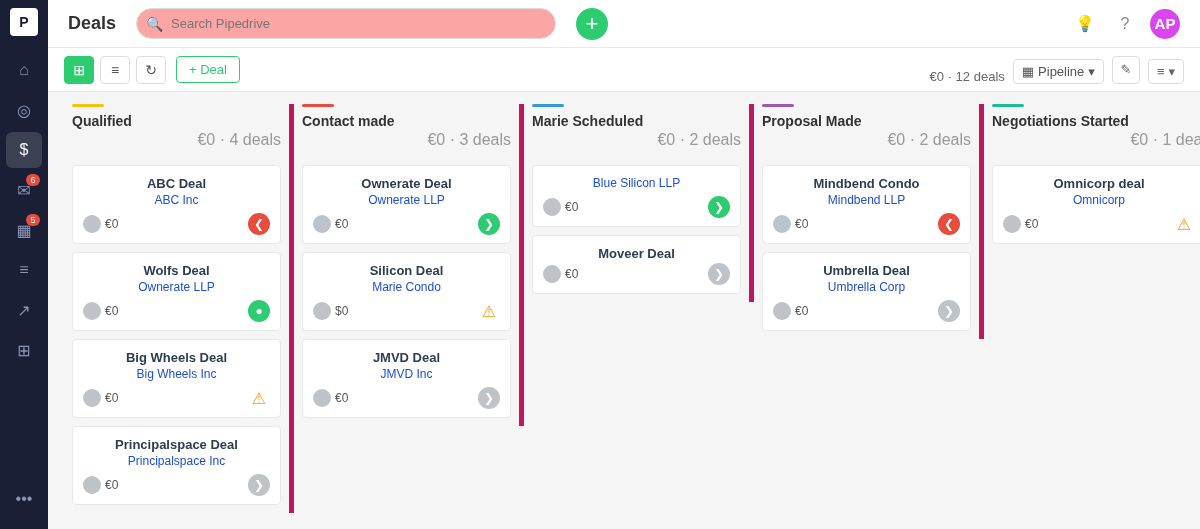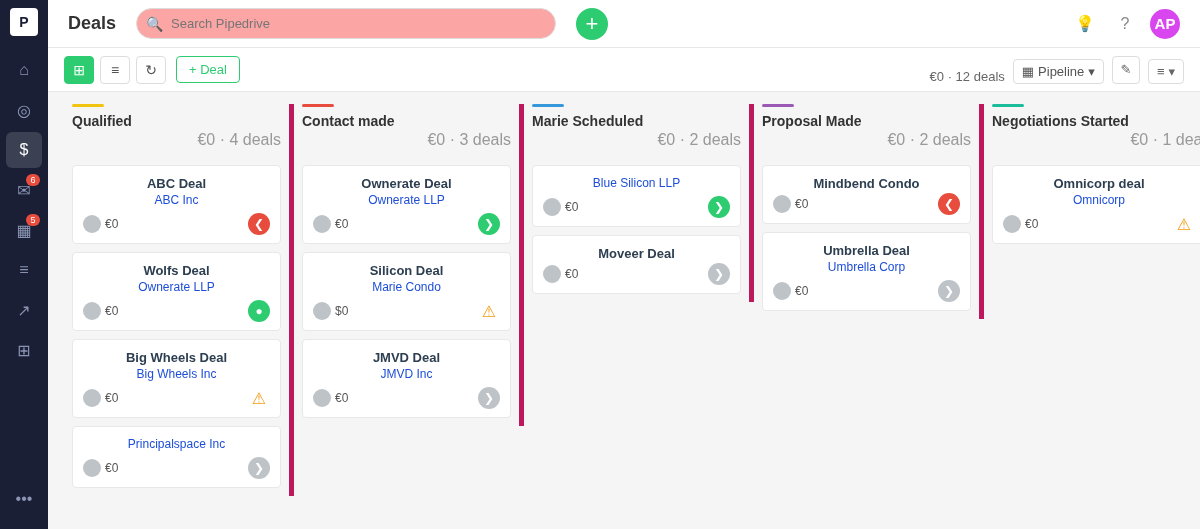--- a/index.html
+++ b/index.html
@@ -396,20 +396,21 @@
       <div class="deal-company">Big Wheels Inc</div>
       <div class="deal-footer">
         <div class="deal-value">
           <div class="user-dot"></div>
           <span>€0</span>
         </div>
         <div class="deal-status-icon status-yellow">⚠</div>
       </div>
     </div>
         <div class="deal-card">
+      <div class="deal-name">Principalspace Deal</div>
       <div class="deal-company">Principalspace Inc</div>
       <div class="deal-footer">
         <div class="deal-value">
           <div class="user-dot"></div>
           <span>€0</span>
         </div>
         <div class="deal-status-icon status-gray">❯</div>
       </div>
     </div>
       </div>
@@ -481,20 +482,21 @@
     </div>
       </div>
       <div class="column">
     <div class="col-header">
       <div class="col-indicator" style="background:#9b59b6"></div>
       <div class="col-title">Proposal Made</div>
       <div class="col-stats">€0 · 2 deals</div>
     </div>
   <div class="deal-card">
       <div class="deal-name">Mindbend Condo</div>
+      <div class="deal-company">Mindbend LLP</div>
       <div class="deal-footer">
         <div class="deal-value">
           <div class="user-dot"></div>
           <span>€0</span>
         </div>
         <div class="deal-status-icon status-red">❮</div>
       </div>
     </div>
         <div class="deal-card">
       <div class="deal-name">Umbrella Deal</div>

